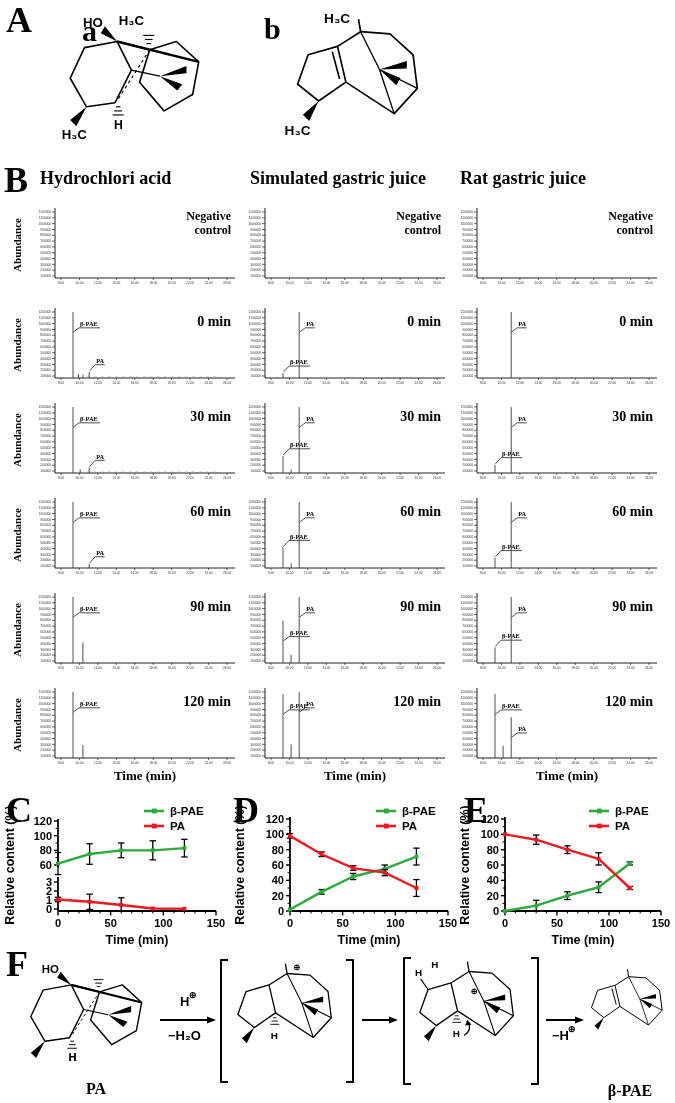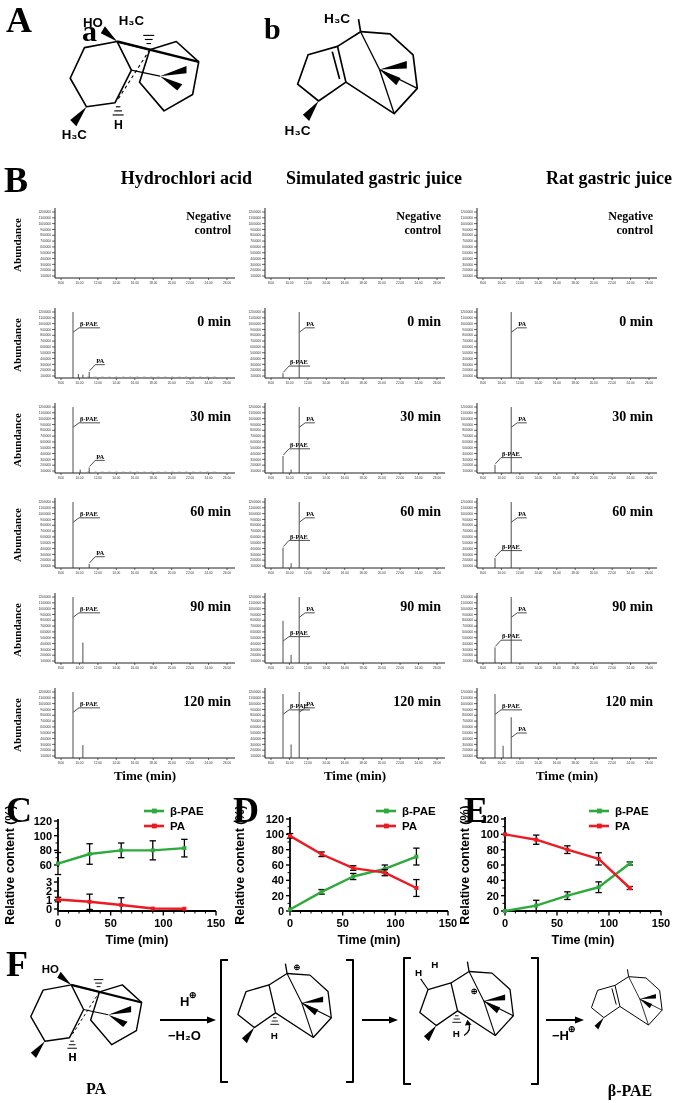--- a/index.html
+++ b/index.html
@@ -1,20 +1,20 @@
 <!DOCTYPE html>
 <html><head>
 <meta charset="utf-8">
 <style>
   html,body{margin:0;padding:0;background:#888;}
   .page{position:relative;width:675px;height:1103px;background:#ffffff;overflow:hidden;
         font-family:"Liberation Serif",serif;}
   .pl{position:absolute;font:bold 36px "Liberation Serif",serif;color:#000;line-height:1;}
   .sub{position:absolute;font:bold 30px "Liberation Serif",serif;color:#000;line-height:1;}
-  .bt{position:absolute;width:212px;text-align:right;font:bold 18px "Liberation Serif",serif;color:#000;}
+  .bt{position:absolute;width:212px;text-align:left;font:bold 18px "Liberation Serif",serif;color:#000;}
   .cap{position:absolute;text-align:center;font:bold 16px "Liberation Serif",serif;color:#000;}
   svg{position:absolute;display:block;}
   text{user-select:none;}
 </style>
 </head>
 <body>
 
 <div class="page">
 
   <span class="pl" style="left:6px;top:2px">A</span>

